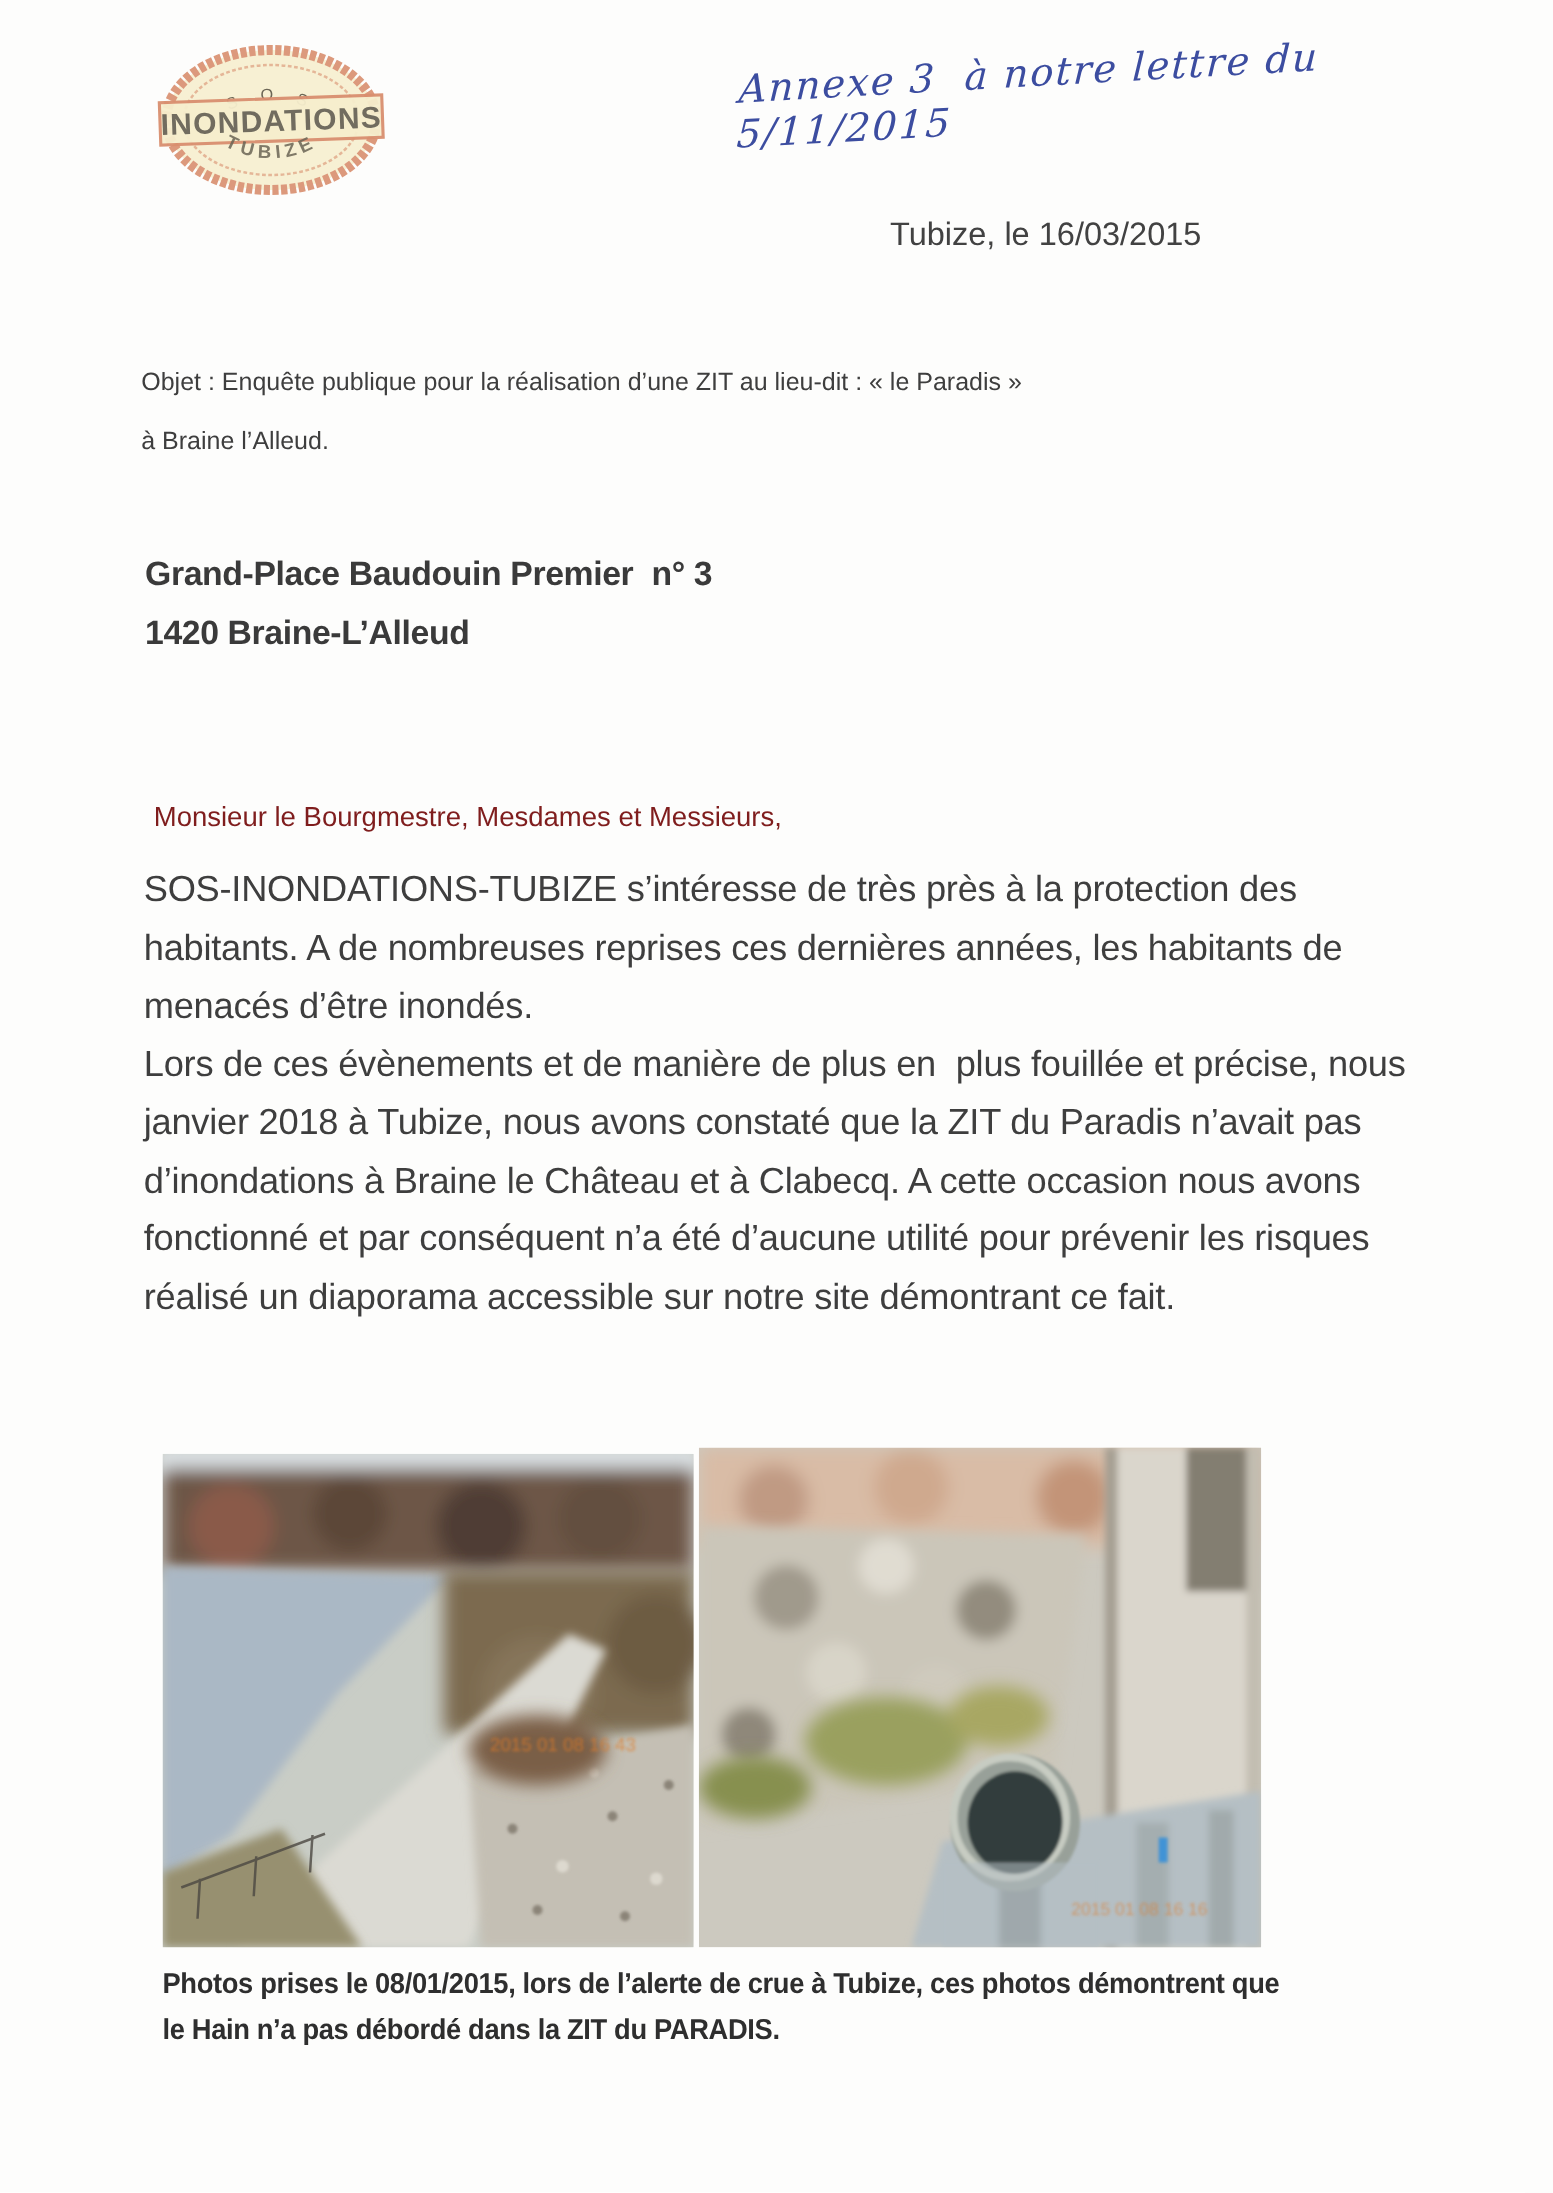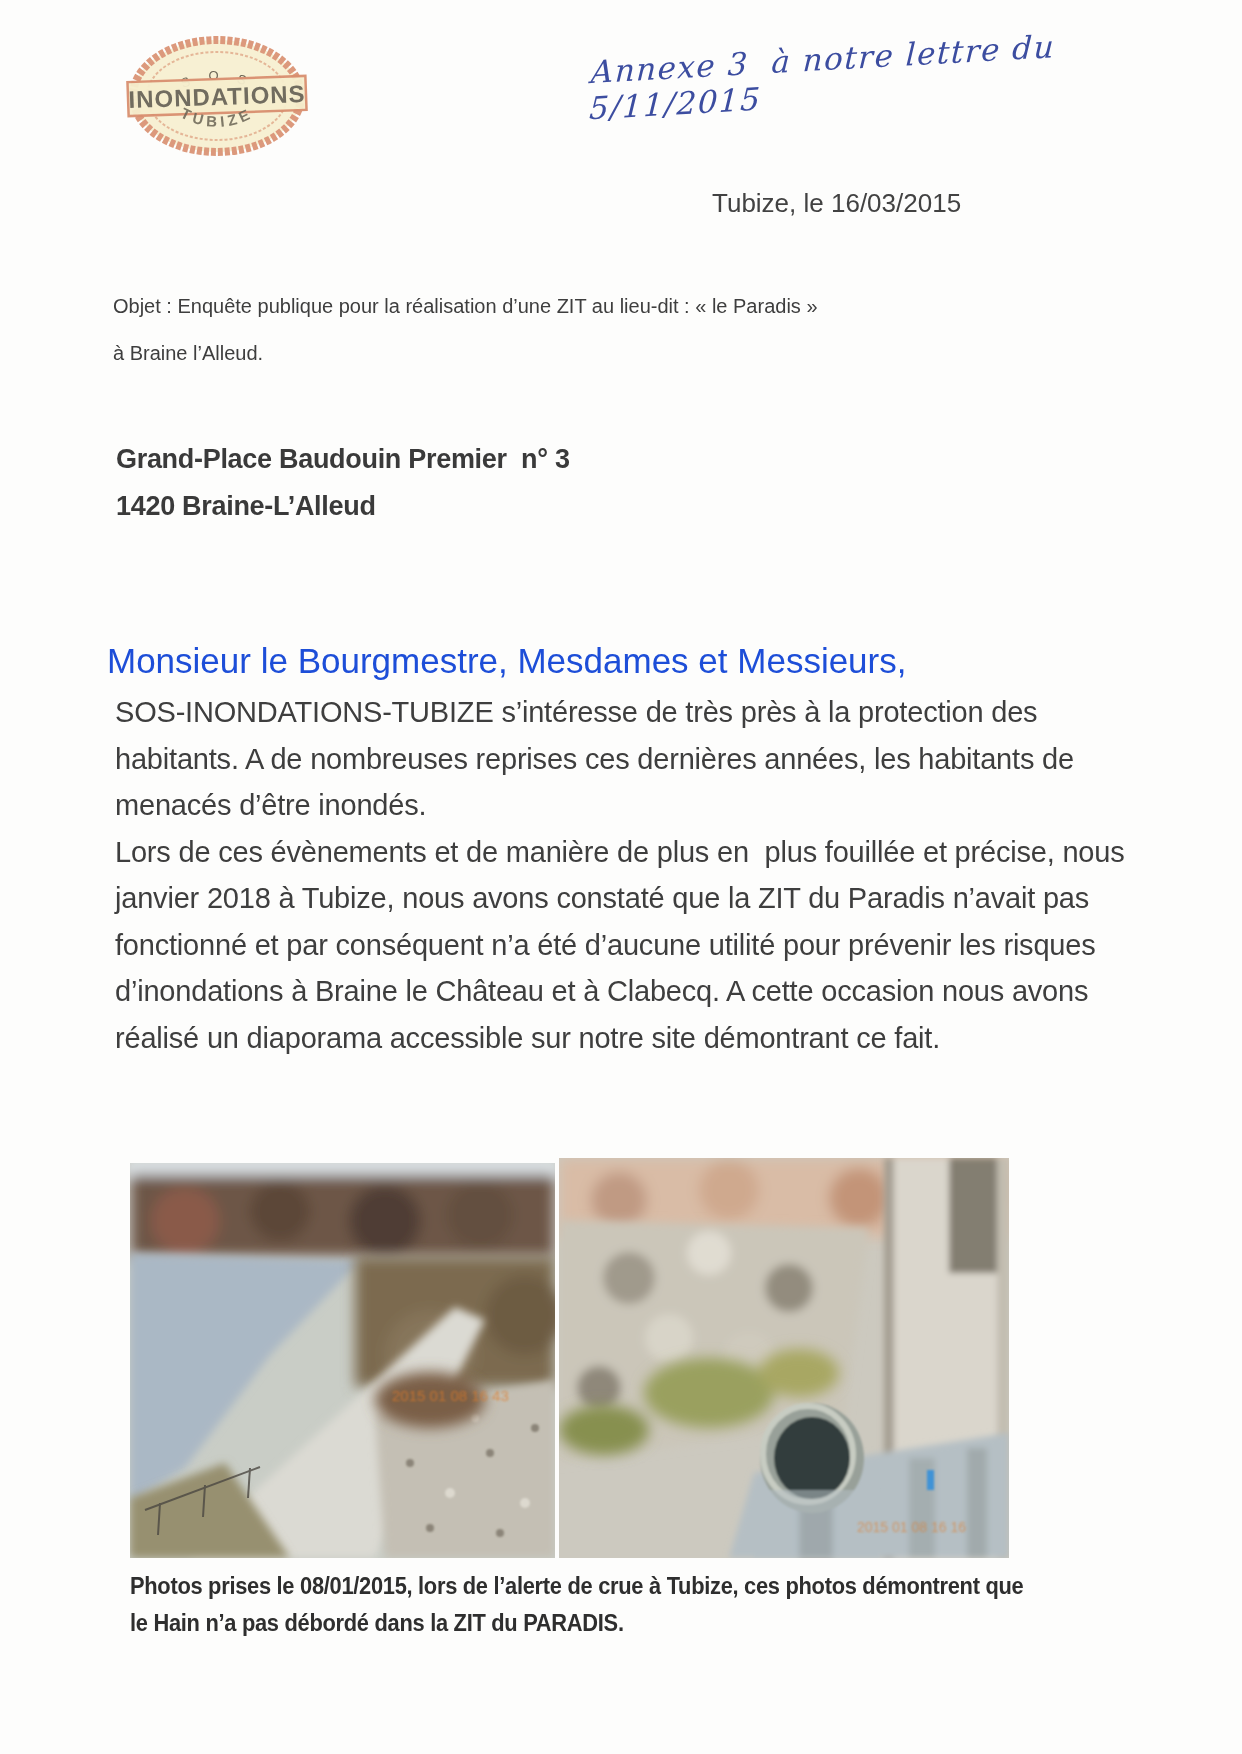--- a/index.html
+++ b/index.html
@@ -12,24 +12,24 @@
   .logo svg{display:block;width:100%;height:100%;}
   
   .handwriting{
     position:absolute;left:592px;top:54px;width:560px;
     font-family:"DejaVu Serif",serif;font-style:italic;
     color:#3c4da0;font-size:31px;letter-spacing:1.5px;
     transform:rotate(-3.2deg) skewX(-6deg);transform-origin:left top;
     white-space:pre-wrap;
   }
   
-  .dateline{position:absolute;left:712px;top:188px;font-size:26px;color:#424242;}
+  .dateline{position:absolute;left:712px;top:172px;font-size:26px;color:#424242;}
   .subject{position:absolute;left:113px;top:283px;width:980px;font-size:20px;line-height:47px;color:#3e3e3e;}
   .recipient{position:absolute;left:116px;top:436px;font-size:27px;font-weight:bold;line-height:47px;color:#3a3a3a;letter-spacing:-0.3px;}
-  .salutation{position:absolute;left:107px;top:641px;font-size:35px;color:#1d4ed8;}
+  .salutation{position:absolute;left:123px;top:641px;font-size:22px;color:#7f1d1d;}
   .bodytext{position:absolute;left:115px;top:689px;width:1010px;font-size:29px;line-height:46.5px;color:#3e3e3e;letter-spacing:-0.2px;}
   .line{white-space:pre-wrap;}
   
   .photos{position:absolute;left:130px;top:1163px;display:flex;gap:4px;align-items:flex-start;}
   .photo{position:relative;overflow:hidden;}
   .photo-left{width:425px;height:395px;}
   .photo-right{width:450px;height:400px;margin-top:-5px;}
   .photo svg{display:block;width:100%;height:100%;}
   
   .caption{
@@ -82,22 +82,22 @@
 
   <div class="bodytext">
     <div>
       <div class="line">SOS-INONDATIONS-TUBIZE s’intéresse de très près à la protection des</div>
       <div class="line">habitants. A de nombreuses reprises ces dernières années, les habitants de</div>
       <div class="line">menacés d’être inondés.</div>
     </div>
     <div>
       <div class="line">Lors de ces évènements et de manière de plus en  plus fouillée et précise, nous</div>
       <div class="line">janvier 2018 à Tubize, nous avons constaté que la ZIT du Paradis n’avait pas</div>
+      <div class="line">d’inondations à Braine le Château et à Clabecq. A cette occasion nous avons</div>
       <div class="line">fonctionné et par conséquent n’a été d’aucune utilité pour prévenir les risques</div>
-      <div class="line">d’inondations à Braine le Château et à Clabecq. A cette occasion nous avons</div>
       <div class="line">réalisé un diaporama accessible sur notre site démontrant ce fait.</div>
     </div>
   </div>
 
   <div class="photos">
 
     <div class="photo photo-left">
       <svg viewBox="0 0 425 395" preserveAspectRatio="none">
         <defs>
           <filter id="lb1" x="-30%" y="-30%" width="160%" height="160%">

